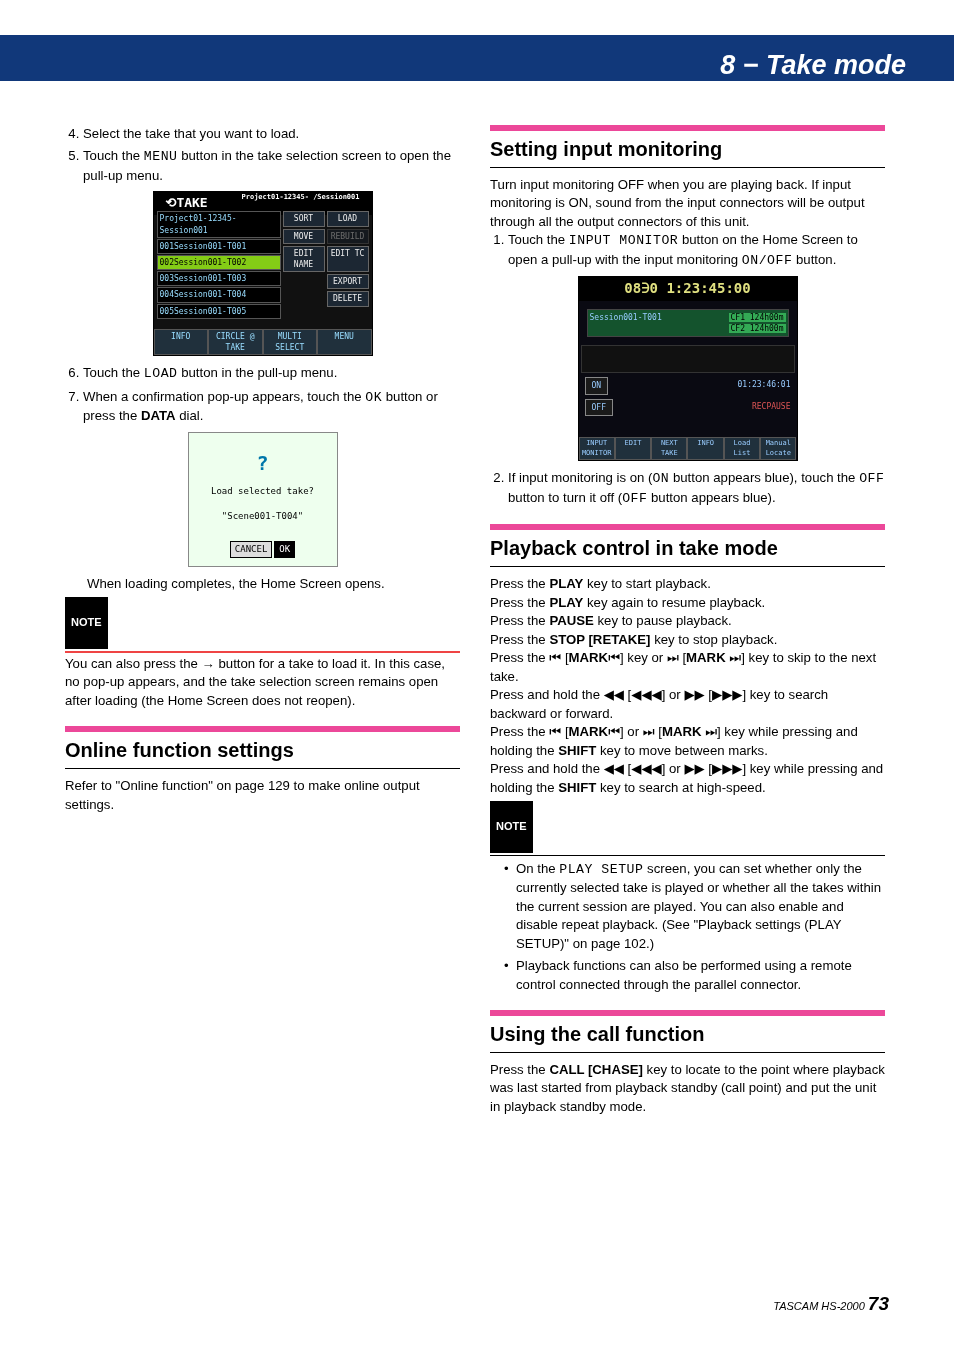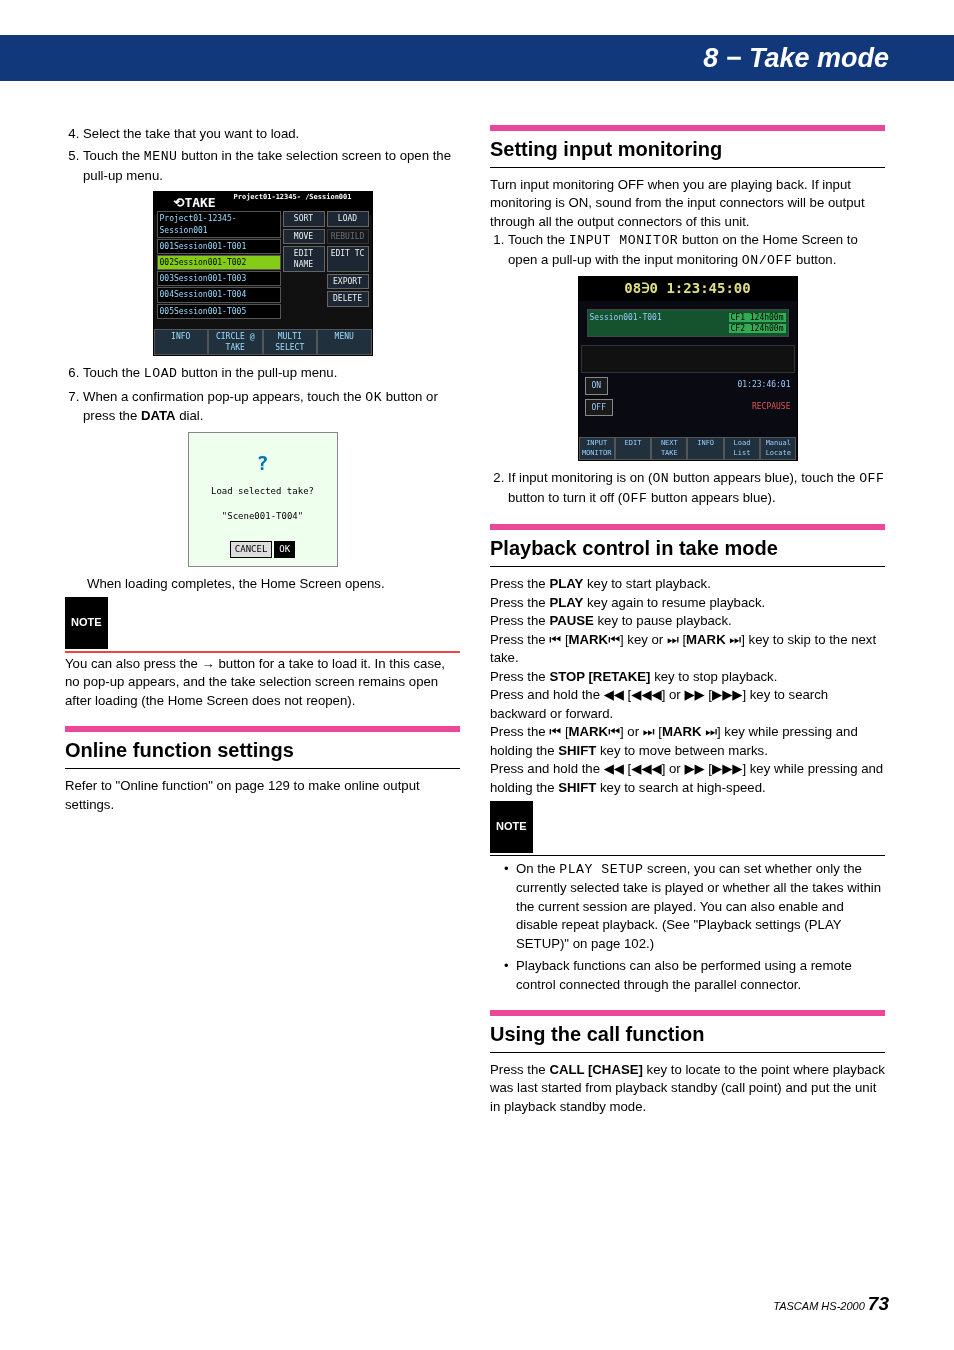--- a/index.html
+++ b/index.html
@@ -1,37 +1,37 @@
 <!DOCTYPE html>
 <html><head>
 <meta charset="utf-8">
 <style>
   * { box-sizing: border-box; margin: 0; padding: 0; }
   html, body { width: 954px; height: 1350px; font-family: "Myriad Pro", "Segoe UI", Arial, sans-serif; background: #fff; color: #000; }
   .page { width: 954px; height: 1350px; position: relative; padding: 35px 65px 45px 65px; }
-  .header-band { position: absolute; top: 35px; left: 0; width: 954px; height: 46px; background: #11387a; color: #fff; display: flex; align-items: center; justify-content: flex-end; padding-right: 65px; }
+  .header-band { position: absolute; top: 35px; left: 0; width: 954px; height: 46px; background: #11387a; color: #fff; display: flex; align-items: flex-end; justify-content: flex-end; padding-right: 48px; }
   .header-band .title { font-size: 27px; font-weight: 700; font-style: italic; }
   .columns { display: flex; gap: 30px; padding-top: 90px; }
   .col { width: 395px; font-size: 13.2px; line-height: 1.4; }
   .ol { padding-left: 18px; }
   .ol li { margin-bottom: 4px; }
   .lcd { font-family: "Courier New", monospace; letter-spacing: 0.5px; }
   .screenshot { display: block; margin: 6px auto 8px auto; border: 1px solid #000; }
   .note-tag { display: inline-block; background: #000; color: #fff; font-size: 11px; font-weight: 700; padding: 18px 6px; margin-top: 4px; margin-bottom: 2px; }
   .h2 { font-size: 20px; font-weight: 700; border-top: 6px solid #ec4899; border-bottom: 1px solid #000; padding: 4px 0; margin: 16px 0 8px 0; }
   .indent { padding-left: 22px; }
   .bullets { padding-left: 14px; }
   .bullets li { margin-bottom: 4px; list-style: none; position: relative; padding-left: 12px; }
   .bullets li::before { content: "•"; position: absolute; left: 0; top: 0; }
   .footer { position: absolute; bottom: 35px; right: 65px; font-size: 11px; font-style: italic; }
   .footer .pg { font-size: 19px; font-weight: 700; font-style: italic; }
   b { font-weight: 700; }
   
   .ss1 { width: 220px; height: 165px; background: #111; color: #9df; font-family: monospace; font-size: 8px; position: relative; }
-  .ss1 .top { background: #000; color: #fff; font-size: 13px; padding: 2px 20px; font-weight: bold; display:flex; justify-content:space-between; }
+  .ss1 .top { background: #000; color: #fff; font-size: 13px; padding: 2px 12px; font-weight: bold; display:flex; justify-content:space-between; }
   .ss1 .row { border: 1px solid #555; margin: 1px; padding: 1px 2px; background:#000; }
   .ss1 .sel { background: #84cc16; color:#000; }
   .ss1 .side { position:absolute; right:2px; top:18px; width:88px; }
   .ss1 .sbtn { background:#1c2733; color:#eee; border:1px solid #666; margin:1px; padding:1px 2px; text-align:center; font-size:8px; }
   .ss1 .left { position:absolute; left:2px; top:18px; width:126px; }
   .ss1 .bot { position:absolute; bottom:0; left:0; right:0; display:flex; }
   .ss1 .bot .b { flex:1; background:#20303c; border:1px solid #555; padding:1px; text-align:center; font-size:8px; }
   .ss2 { width: 150px; height: 135px; background:#efe; border:1px solid #888; position:relative; font-family:monospace; font-size:9px; text-align:center; padding-top:16px; }
   .ss2 .q { font-size:20px; color:#07a; font-weight:bold; }
   .ss2 .btns { position:absolute; bottom:8px; left:0; right:0; display:flex; justify-content:center; gap:2px; }
@@ -176,22 +176,22 @@
       <ol class="ol" start="2">
         <li>
           <span>If input monitoring is on (</span><span class="lcd">ON</span><span> button appears blue), touch the </span><span class="lcd">OFF</span><span> button to turn it off (</span><span class="lcd">OFF</span><span> button appears blue).</span>
         </li>
       </ol>
 
       <div class="h2">Playback control in take mode</div>
       <div><span>Press the </span><b>PLAY</b><span> key to start playback.</span></div>
       <div><span>Press the </span><b>PLAY</b><span> key again to resume playback.</span></div>
       <div><span>Press the </span><b>PAUSE</b><span> key to pause playback.</span></div>
+      <div><span>Press the </span><b>STOP [RETAKE]</b><span> key to stop playback.</span></div>
       <div><span>Press the ⏮ [</span><b>MARK</b><span>⏮] key or ⏭ [</span><b>MARK</b><span> ⏭] key to skip to the next take.</span></div>
-      <div><span>Press the </span><b>STOP [RETAKE]</b><span> key to stop playback.</span></div>
       <div>Press and hold the ◀◀ [◀◀◀] or ▶▶ [▶▶▶] key to search backward or forward.</div>
       <div><span>Press the ⏮ [</span><b>MARK</b><span>⏮] or ⏭ [</span><b>MARK</b><span> ⏭] key while pressing and holding the </span><b>SHIFT</b><span> key to move between marks.</span></div>
       <div><span>Press and hold the  ◀◀ [◀◀◀] or ▶▶ [▶▶▶] key while pressing and holding the </span><b>SHIFT</b><span> key to search at high-speed.</span></div>
 
       <div class="note-tag">NOTE</div>
       <ul class="bullets" style="border-top:1px solid #000;padding-top:4px">
         <li>
           <span>On the </span><span class="lcd">PLAY SETUP</span><span> screen, you can set whether only the currently selected take is played or whether all the takes within the current session are played. You can also enable and disable repeat playback. (See "Playback settings (PLAY SETUP)" on page 102.)</span>
         </li>
         <li>Playback functions can also be performed using a remote control connected through the parallel connector.</li>

